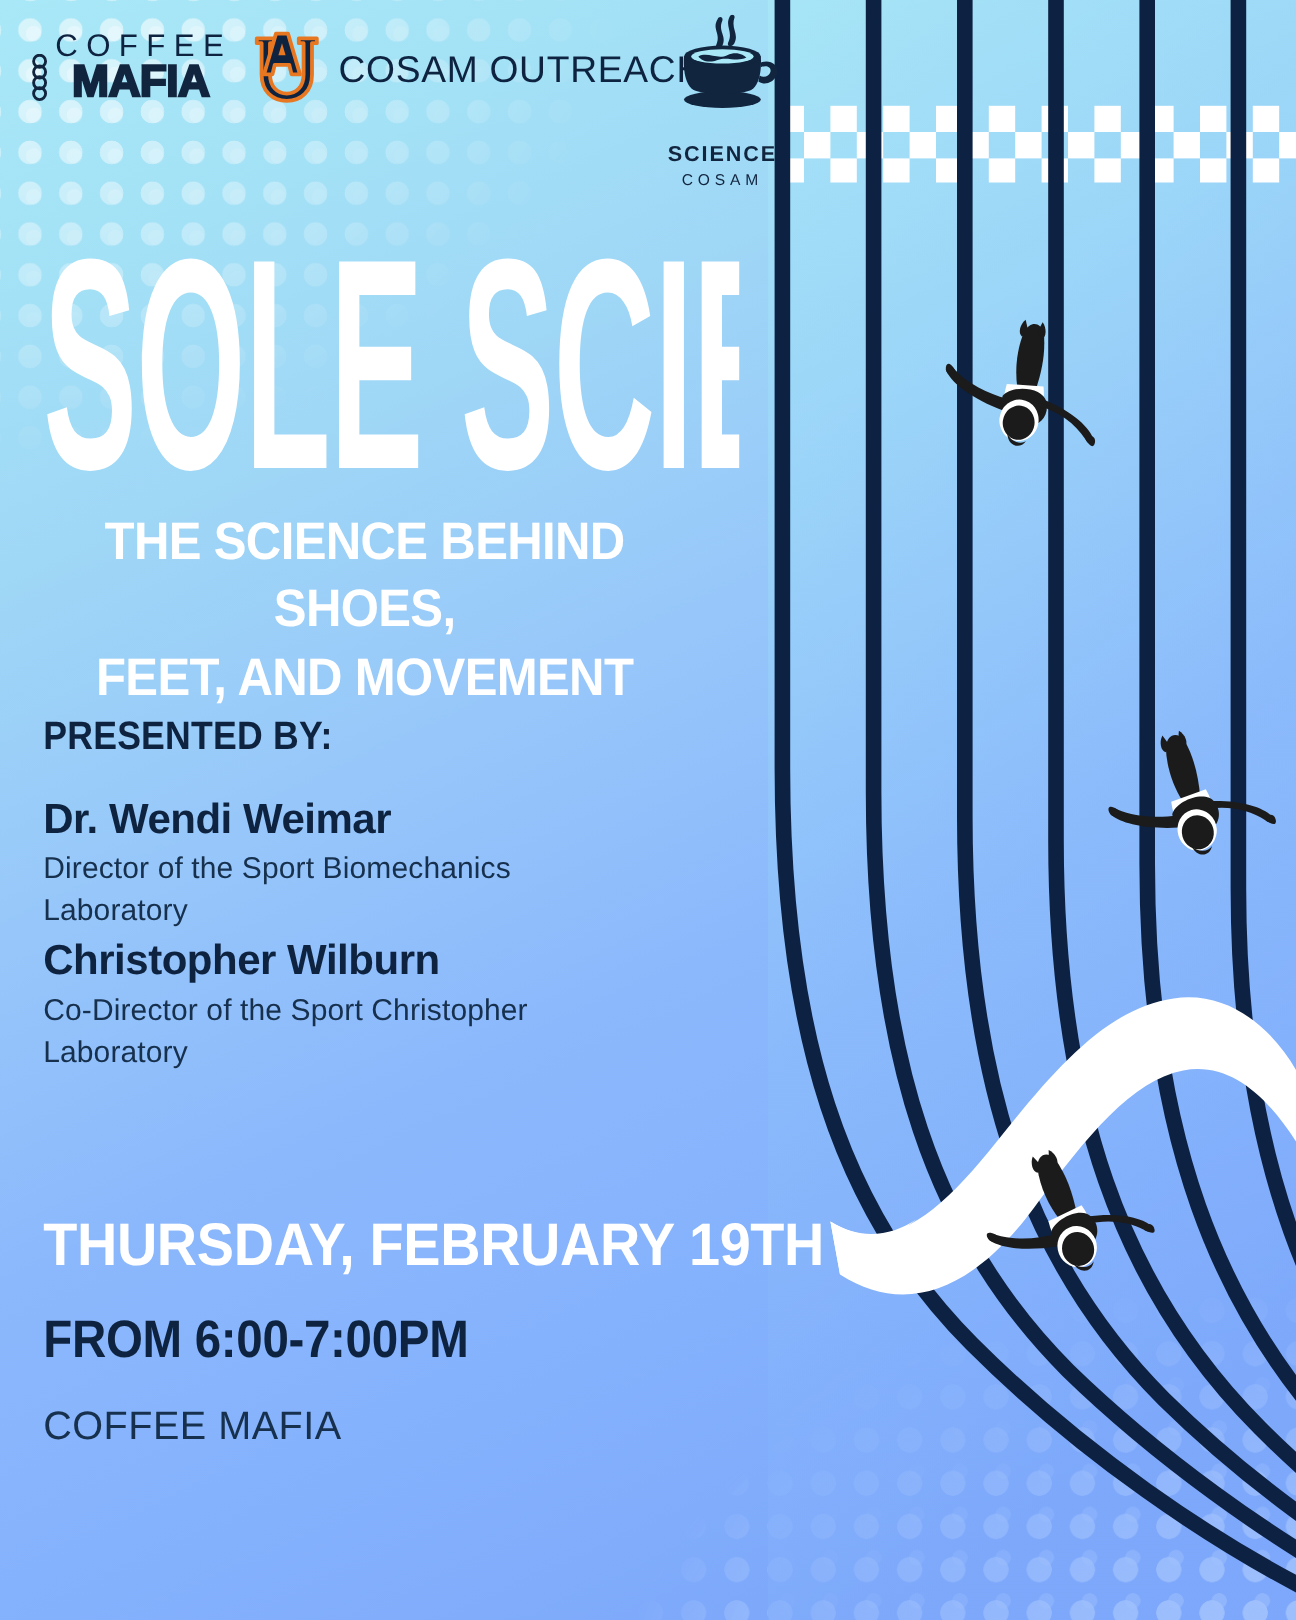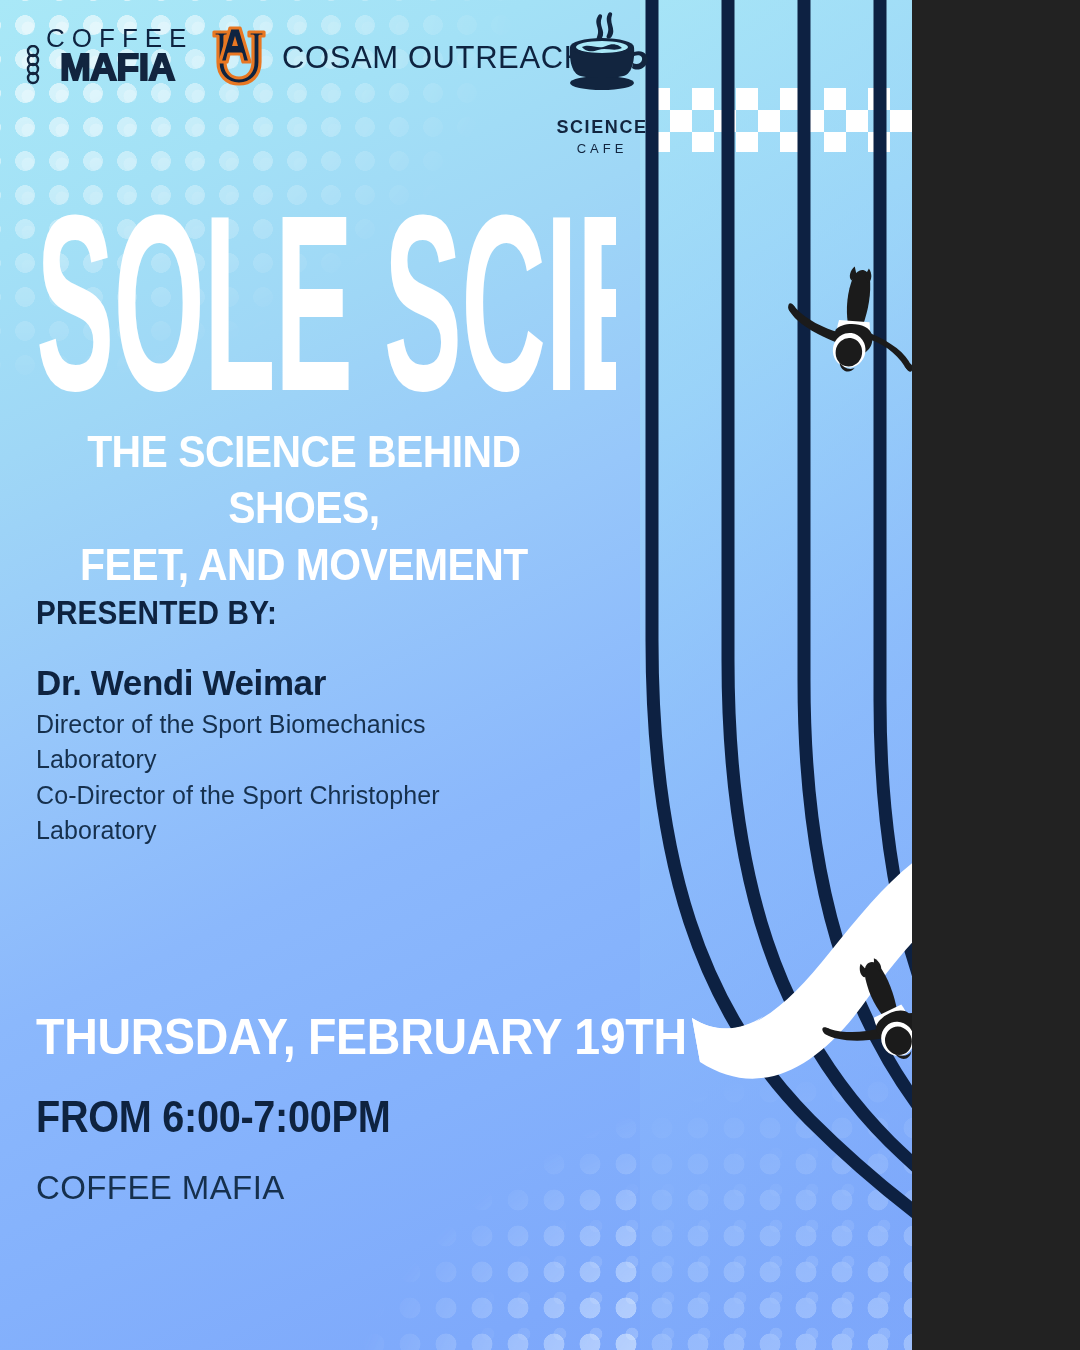--- a/index.html
+++ b/index.html
@@ -1,19 +1,19 @@
 <!DOCTYPE html>
 <html><head>
 <meta charset="utf-8">
 <style>
   * { margin:0; padding:0; box-sizing:border-box; }
   html,body{ background:#222; }
   .poster{
     position:relative;
-    width:912px; height:1350px;
+    width:1080px; height:1350px;
     overflow:hidden;
     font-family:"Liberation Sans", sans-serif;
     background: linear-gradient(155deg,
         #a9e8f7 0%,
         #a3e1f6 14%,
         #9fd7f6 26%,
         #97c7fa 42%,
         #8bb8fc 58%,
         #84b1fc 74%,
         #7ea9fb 88%,
@@ -320,21 +320,21 @@
           <path d="M86,40 c10,-3 16,4 13,11 c-3,7 -11,8 -15,5 l1,-5 c3,2 8,1 9,-3 c1,-4 -3,-6 -8,-4 Z"></path>
         </g>
         <g fill="#a9e8f7">
           <ellipse cx="54" cy="35" rx="26" ry="6"></ellipse>
         </g>
         <g fill="#12253f">
           <path d="M34,35 C42,31 50,38 58,34 C66,30 72,34 74,36 C66,40 58,35 50,38 C42,41 36,38 34,35 Z"></path>
         </g>
       </svg>
       <div class="sci-word">SCIENCE</div>
-      <div class="sci-sub">CAFE</div>
+      <div class="sci-sub">COSAM</div>
     </div>
   </div>
 
   <div class="content">
 
     <svg class="title" viewBox="0 0 580 250" preserveAspectRatio="none">
       <text id="titleText" x="0" y="232" font-family="'Liberation Sans Narrow','Liberation Sans',sans-serif" font-weight="bold" font-size="250" letter-spacing="-2" transform="scale(0.47,1)" fill="#ffffff">SOLE SCIENCE</text>
     </svg>
 
     <div class="subtitle">
@@ -344,20 +344,21 @@
 
     <div class="presented">PRESENTED BY:</div>
 
     <div class="people">
       <div>
         <div class="p-name">Dr. Wendi Weimar</div>
         <div class="p-role">Director of the Sport Biomechanics</div>
         <div class="p-role">Laboratory</div>
       </div>
       <div>
+        <div class="p-name">Christopher Wilburn</div>
         <div class="p-role">Co-Director of the Sport Christopher</div>
         <div class="p-role">Laboratory</div>
       </div>
     </div>
 
     <div class="date">
       <span>THURSDAY, FEBRUARY 19TH</span>
     </div>
     <div class="time">
       <span>FROM 6:00-7:00PM</span>

